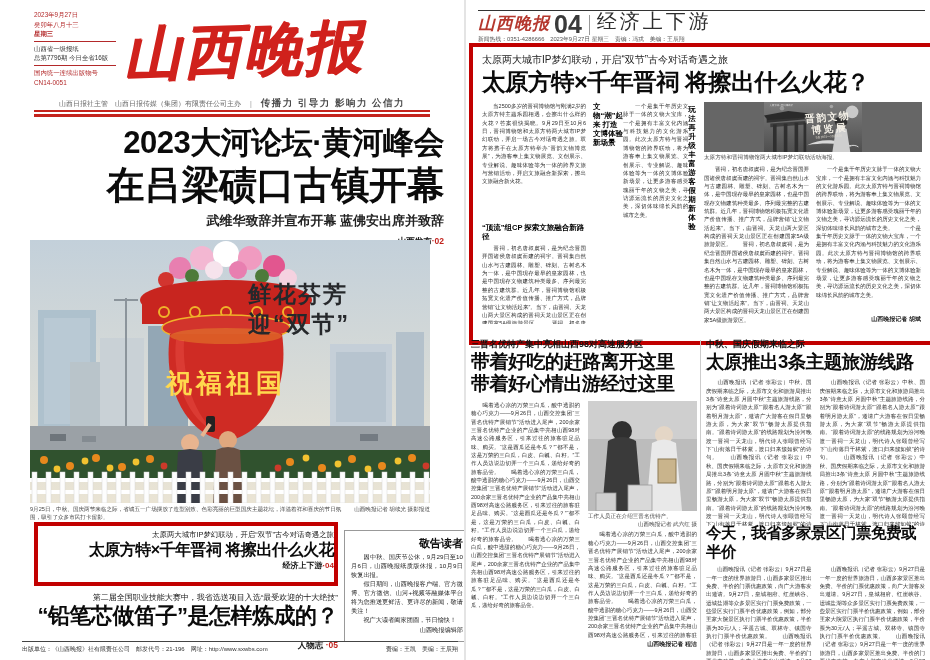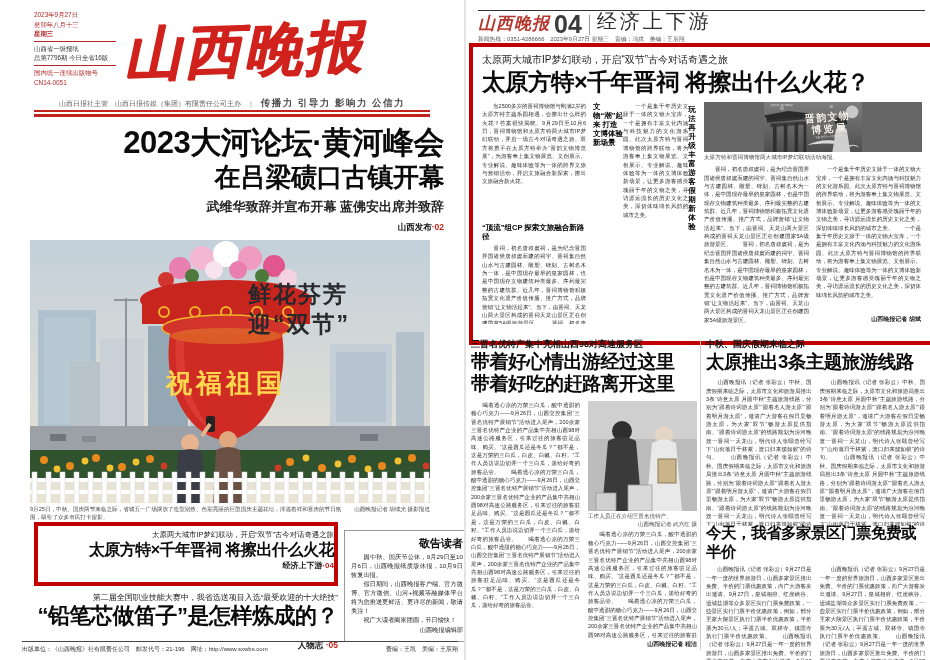--- a/index.html
+++ b/index.html
@@ -39,21 +39,21 @@
   <div class="abs" style="left:34px;top:97px;width:396px;text-align:center;font-size:7px;color:#666;white-space:nowrap;">
     <span>山西日报社主管　山西日报传媒（集团）有限责任公司主办</span>
     <span style="color:#999;">　|　</span>
     <span style="font-size:9.5px;font-weight:bold;color:#4a4a4a;letter-spacing:1.5px;">传播力 引导力 影响力 公信力</span>
   </div>
   <div class="abs rulered" style="left:34px;top:110px;width:396px;height:1.5px;"></div>
   <div class="abs rulered" style="left:34px;top:114px;width:396px;height:3px;"></div>
 
   <div class="abs ctr" style="left:20px;top:124px;width:424px;">
     <div class="hl" style="font-size:31px;line-height:1.22;">2023大河论坛·黄河峰会</div>
-    <div class="hl" style="font-size:26px;line-height:1.22;">在吕梁碛口古镇开幕</div>
+    <div class="hl" style="font-size:38px;line-height:1.22;">在吕梁碛口古镇开幕</div>
     <div style="font-size:13px;font-weight:bold;color:#222;margin-top:4px;">武维华致辞并宣布开幕 蓝佛安出席并致辞</div>
     <div style="font-size:8.5px;font-weight:bold;margin-top:6px;">
       <span>山西发布</span><span class="red">·02</span>
     </div>
   </div>
 
   <div class="abs" style="left:30px;top:240px;width:400px;height:263px;">
     <svg width="400" height="263" viewBox="0 0 400 263">
       <defs>
         <linearGradient id="sky" x1="0" y1="0" x2="0" y2="1">
@@ -304,22 +304,22 @@
             <div class="txt" style="flex:1;">　　一个是集千年历史文脉于一体的文物大宝库，一个是拥有丰富文化内涵与科技魅力的文化游乐园。此次太原方特与晋祠博物馆的跨界联动，将为游客奉上集文物展览、文创展示、专业解说、趣味体验等为一体的文博体验新场景，让更多游客感受瑰丽千年的文物之美，寻访源远流长的历史文化之美，深切体味绵长风韵的城市之美。　　一个是集千年历史文脉于一体的文物大宝库，一个是拥有丰富文化内涵与科技魅力的文化游乐园。此次太原方特与晋祠博物馆的跨界联动，将为游客奉上集文物展览、文创展示、专业解说、趣味体验等为一体的文博体验新场景，让更多游客感受瑰丽千年的文物之美，寻访源远流长的历史文化之美，深切体味绵长风韵的城市之美。</div>
             <div class="byline" style="margin-top:2px;">山西晚报记者 胡斌</div>
           </div>
         </div>
       </div>
     </div>
   </div>
 
   <div class="abs" style="left:5px;top:338px;width:226px;">
     <div style="font-size:9px;font-weight:bold;color:#111;">三晋名优特产集中亮相山西98对高速服务区</div>
+    <div class="hl" style="font-size:19px;line-height:1.18;">带着好吃的赶路离开这里</div>
     <div class="hl" style="font-size:19px;line-height:1.18;">带着好心情出游经过这里</div>
-    <div class="hl" style="font-size:19px;line-height:1.18;">带着好吃的赶路离开这里</div>
     <div style="display:flex;gap:8px;margin-top:5px;height:248px;">
       <div class="txt" style="width:109px;height:100%;">　　喝着透心凉的万荣三白瓜，酸中透甜的糖心巧克力——9月26日，山西交控集团“三晋名优特产展销节”活动进入尾声，200余家三晋名优特产企业的产品集中亮相山西98对高速公路服务区，引来过往的旅客驻足品味、购买。“这是西瓜还是冬瓜？”“都不是，这是万荣的三白瓜，白皮、白瓤、白籽。”工作人员边说边切开一个三白瓜，递给好奇的旅客品尝。　　喝着透心凉的万荣三白瓜，酸中透甜的糖心巧克力——9月26日，山西交控集团“三晋名优特产展销节”活动进入尾声，200余家三晋名优特产企业的产品集中亮相山西98对高速公路服务区，引来过往的旅客驻足品味、购买。“这是西瓜还是冬瓜？”“都不是，这是万荣的三白瓜，白皮、白瓤、白籽。”工作人员边说边切开一个三白瓜，递给好奇的旅客品尝。　　喝着透心凉的万荣三白瓜，酸中透甜的糖心巧克力——9月26日，山西交控集团“三晋名优特产展销节”活动进入尾声，200余家三晋名优特产企业的产品集中亮相山西98对高速公路服务区，引来过往的旅客驻足品味、购买。“这是西瓜还是冬瓜？”“都不是，这是万荣的三白瓜，白皮、白瓤、白籽。”工作人员边说边切开一个三白瓜，递给好奇的旅客品尝。</div>
       <div style="width:109px;display:flex;flex-direction:column;">
         <svg width="109" height="110" viewBox="0 0 109 110" style="background:#b9b9b9;">
           <rect width="109" height="110" fill="#bcbcbc"></rect>
           <rect x="0" y="0" width="109" height="38" fill="#cfcfcf"></rect>
           <circle cx="34" cy="30" r="10" fill="#2f2f2f"></circle>
           <path d="M20,40 q14,-8 28,0 l6,70 h-40 Z" fill="#3a3a3a"></path>
           <circle cx="76" cy="34" r="9" fill="#e4d6c6"></circle>
           <path d="M64,42 q12,-7 24,0 l6,68 h-36 Z" fill="#e9e9e9"></path>

